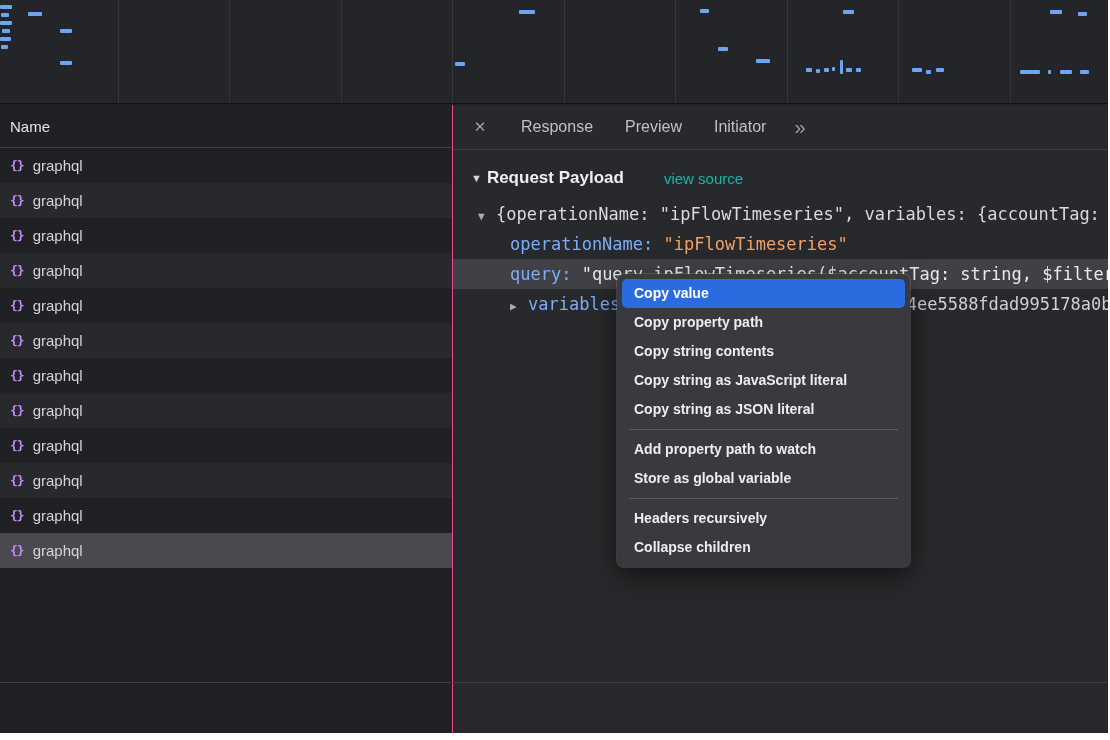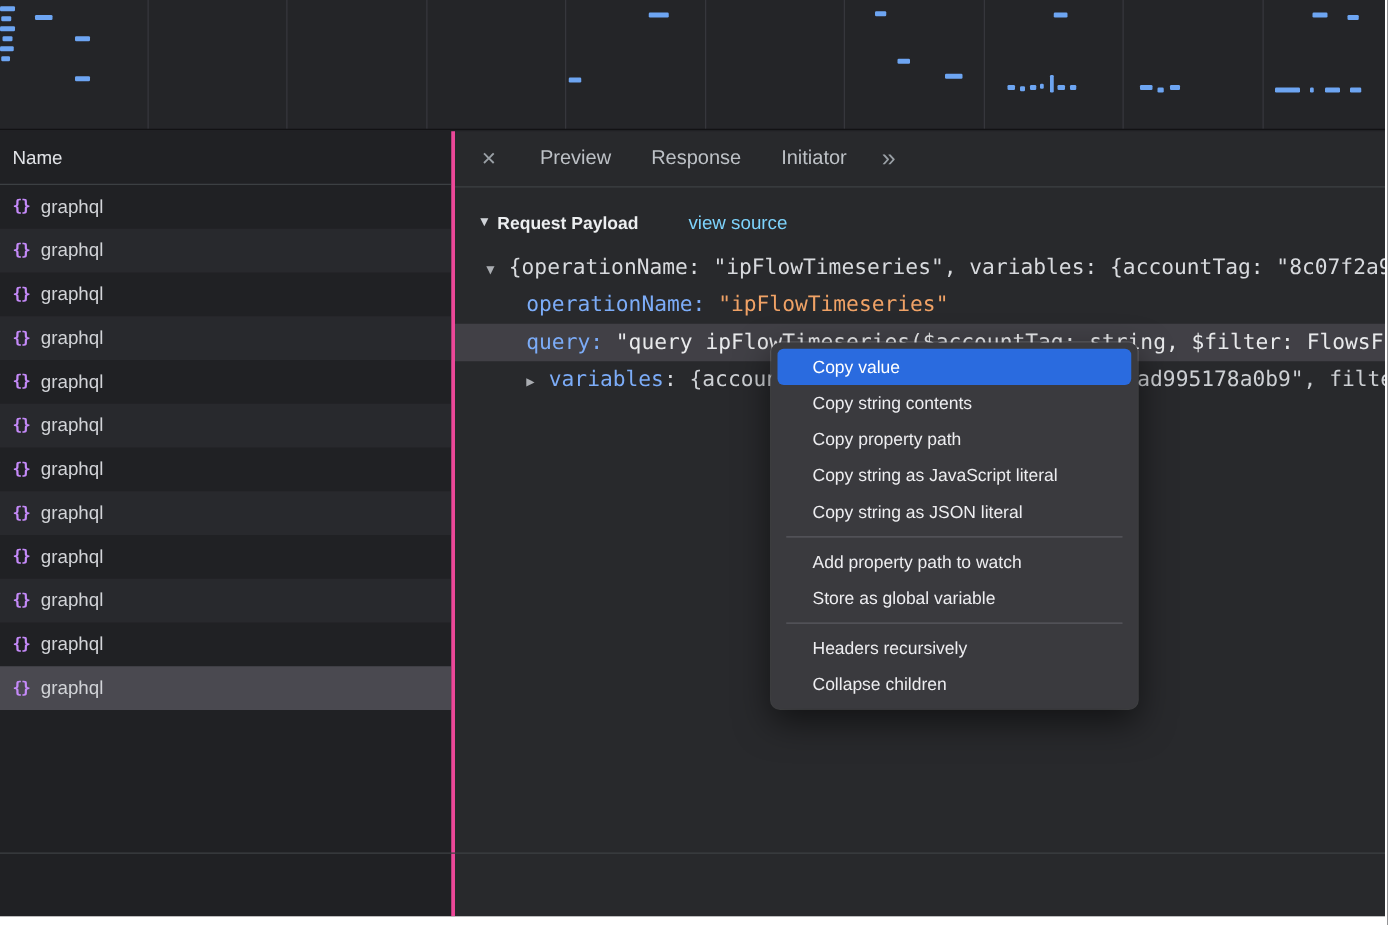--- a/index.html
+++ b/index.html
@@ -6,60 +6,60 @@
   body { background:#ffffff; font-family:"Liberation Sans", sans-serif; }
   .app { position:relative; width:1108px; height:733px; background:#202124; overflow:hidden; }
 
   
   .timeline { position:absolute; top:0; left:0; width:100%; height:104px; background:#242528; border-bottom:1px solid #121214; overflow:hidden; }
   .gridline { position:absolute; top:0; bottom:0; width:1px; background:#36373c; }
   .tbar { position:absolute; height:4px; background:#6da5f2; border-radius:1px; }
 
   
   .main { position:absolute; top:105px; left:0; right:0; bottom:0; display:flex; }
-  .left-panel { width:364px; background:#202124; border-right:3px solid #ec4899; overflow:hidden; }
+  .left-panel { width:453px; background:#202124; border-right:1px solid #ec4899; overflow:hidden; }
   .name-header { height:43px; line-height:43px; padding-left:10px; border-bottom:1px solid #3c4043; color:#e2e4e8; font-size:15px; }
   .req-row { height:35px; display:flex; align-items:center; padding-left:10px; gap:9px; font-size:15px; color:#d2d4d8; }
   .req-row.alt { background:#28292d; }
   .req-row.selected { background:#4a4950; }
   .req-icon { color:#c58af9; font-family:"DejaVu Sans Mono", monospace; font-size:13px; font-weight:bold; letter-spacing:-1px; }
 
   .right-panel { flex:1; background:#28292c; position:relative; overflow:hidden; }
   .tabbar { height:45px; border-bottom:1px solid #3c4043; display:flex; align-items:stretch; padding-left:10px; }
   .close-btn { width:34px; display:flex; align-items:center; justify-content:center; color:#9aa0a6; font-size:15px; cursor:default; }
   .tabs { display:flex; margin-left:8px; }
   .tab { padding:0 16px; display:flex; align-items:center; font-size:16px; color:#bdc1c6; position:relative; }
   .tab.selected { color:#eceef0; }
   .tab.selected::after { content:""; position:absolute; left:8px; right:8px; bottom:0; height:3px; background:#a878ea; border-radius:2px 2px 0 0; }
   .overflow { display:flex; align-items:center; padding:0 12px; color:#9aa0a6; font-size:20px; }
 
   
   .payload-content { position:absolute; top:46px; left:0; right:0; bottom:0; overflow:hidden; }
   .title-row { margin:12px 0 0 18px; height:30px; display:flex; align-items:center; }
   .tri { color:#d0d3d8; font-size:11px; margin-right:5px; }
-  .sec-title { font-weight:bold; font-size:14px; color:#eceef0; }
-  .view-source { margin-left:40px; font-size:15px; color:#7dd3fc; }
+  .sec-title { font-weight:bold; font-size:17px; color:#eceef0; }
+  .view-source { margin-left:40px; font-size:15px; color:#14b8a6; }
   .tree { margin-top:6px; font-family:"DejaVu Sans Mono", monospace; font-size:17px; }
   .tree-row { height:30px; line-height:30px; white-space:pre; overflow:hidden; position:relative; }
   .tree-row.lvl0 { padding-left:25px; }
   .tree-row.lvl1 { padding-left:57px; }
   .tree-row.selected { background:#414046; }
   .arrow { display:inline-block; width:18px; font-size:11px; color:#aaadb2; }
   .c-plain { color:#d8dade; }
   .c-key { color:#7cacf8; }
   .c-string { color:#f0a266; }
   .c-selstring { color:#e8e9eb; }
   .c-preview { color:#cdd0d4; }
 
   .bottom-line { position:absolute; left:0; right:0; top:682px; height:1px; background:#3c4043; z-index:3; }
 
   
   .context-menu { position:absolute; left:617px; top:274px; width:293px; background:#3a3a3e; border-radius:7px; padding:5px 0;
     box-shadow:0 0 0 1px rgba(255,255,255,0.14), 0 10px 28px rgba(0,0,0,0.55); z-index:10; font-size:14px; color:#ededf0; }
-  .menu-item { height:29px; line-height:29px; margin:0 5px; padding:0 28px; border-radius:5px; }
+  .menu-item { height:29px; line-height:29px; margin:0 5px; padding:0 12px; border-radius:5px;font-weight:bold; }
   .menu-item.highlighted { background:#2a6bdf; color:#ffffff; }
   .menu-sep { height:1px; background:#5a5a60; margin:5px 12px; }
 </style>
 </head>
 <body>
 
 <div class="app">
 
   <div class="timeline" id="timeline">
       <div class="gridline" style="left: 118px;"></div>
@@ -160,22 +160,22 @@
           </div>
         </div>
     </div>
 
     <div class="right-panel">
       <div class="tabbar">
         <div class="close-btn">
           <span>✕</span>
         </div>
         <div class="tabs" id="tabs">
+            <div class="tab">Response</div>
             <div class="tab">Preview</div>
-            <div class="tab">Response</div>
             <div class="tab">Initiator</div>
           </div>
         <div class="overflow">
           <span>»</span>
         </div>
       </div>
 
       <div class="payload-content">
         <div class="title-row">
           <span class="tri">▼</span>
@@ -189,22 +189,22 @@
             <div class="tree-row lvl1"><span class="arrow">▶</span><span class="c-key">variables</span><span class="c-plain">: </span><span class="c-preview">{accountTag: "8c07f2a9b31d4ee5588fdad995178a0b9", filter: {…}}</span></div>
           </div>
       </div>
     </div>
   </div>
 
   <div class="bottom-line"></div>
 
   <div class="context-menu" id="context-menu">
       <div class="menu-item highlighted">Copy value</div>
+      <div class="menu-item">Copy property path</div>
       <div class="menu-item">Copy string contents</div>
-      <div class="menu-item">Copy property path</div>
       <div class="menu-item">Copy string as JavaScript literal</div>
       <div class="menu-item">Copy string as JSON literal</div>
       <div class="menu-sep"></div>
       <div class="menu-item">Add property path to watch</div>
       <div class="menu-item">Store as global variable</div>
       <div class="menu-sep"></div>
       <div class="menu-item">Headers recursively</div>
       <div class="menu-item">Collapse children</div>
     </div>
 </div>

